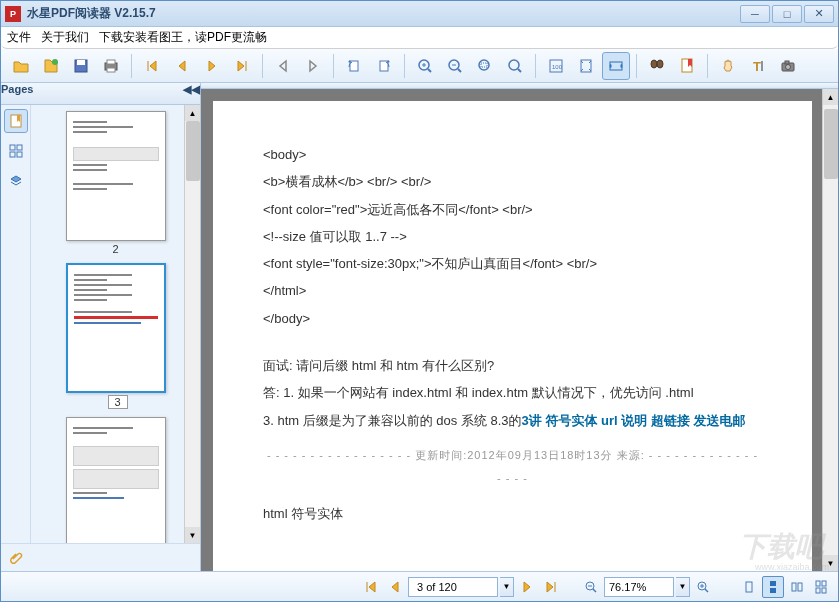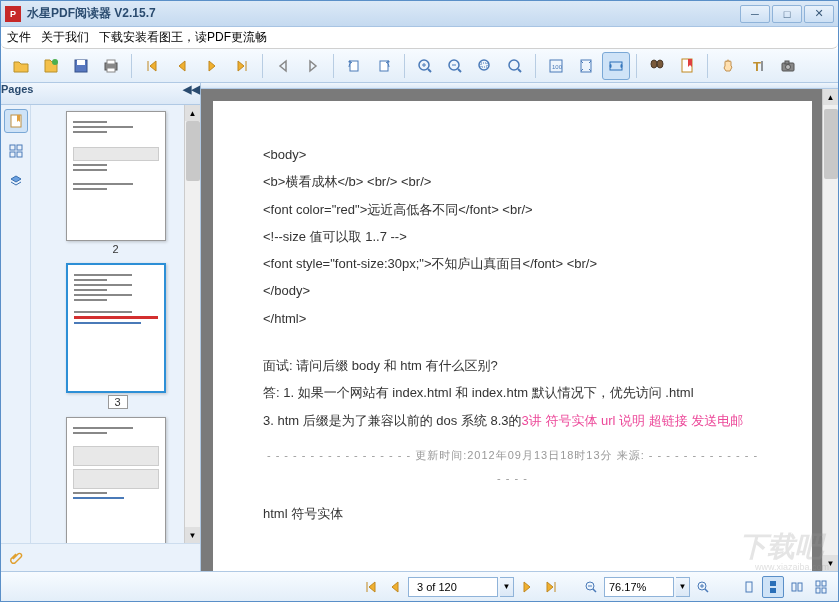--- a/index.html
+++ b/index.html
@@ -35,21 +35,21 @@
 .thumbs-scroll .up, .thumbs-scroll .down { height: 16px; background: #e0e0e0; display: flex; align-items: center; justify-content: center; font-size: 8px; cursor: pointer; }
 .thumbs-scroll .down { position: absolute; bottom: 0; width: 100%; }
 .thumbs-scroll .track { position: absolute; top: 16px; bottom: 16px; width: 100%; }
 .thumbs-scroll .sthumb { position: absolute; top: 0; width: 14px; left: 1px; height: 60px; background: #c8c8c8; border-radius: 2px; }
 .attach { height: 28px; border-top: 1px solid #cdddee; display: flex; align-items: center; padding-left: 6px; }
 .main { flex: 1; display: flex; flex-direction: column; background: #7a7a7a; min-width: 0; }
 .main-top { height: 6px; background: linear-gradient(#f0f6fd,#dbe8f6); border-bottom: 1px solid #b0c9e4; }
 .viewer { flex: 1; overflow: auto; padding: 0 14px 0 0; position: relative; }
 .page-view { background: #fff; margin: 12px; padding: 40px 50px 20px 50px; min-height: 100%; font-size: 13px; color: #333; line-height: 2.1; }
 .page-view .line { white-space: nowrap; }
-.page-view .blue { color: #ec4899; font-weight: normal; }
+.page-view .blue { color: #0369a1; font-weight: bold; }
 .page-view .dashed { color: #999; letter-spacing: 1px; font-size: 11px; text-align: center; margin: 10px 0; }
 .vscroll { position: absolute; right: 0; top: 0; bottom: 0; width: 16px; background: #f0f0f0; border-left: 1px solid #ccc; }
 .vscroll .up, .vscroll .down { height: 16px; background: #e0e0e0; display: flex; align-items: center; justify-content: center; font-size: 8px; cursor: pointer; }
 .vscroll .down { position: absolute; bottom: 0; width: 100%; }
 .vscroll .vthumb { position: absolute; top: 20px; width: 14px; left: 1px; height: 70px; background: #c8c8c8; border-radius: 2px; cursor: pointer; }
 .statusbar { height: 30px; background: linear-gradient(#f7fbff,#e3eef9); border-top: 1px solid #b0c9e4; display: flex; align-items: center; padding: 0 6px; gap: 2px; }
 .statusbar .spacer { flex: 1; }
 .sbtn { width: 22px; height: 22px; display: flex; align-items: center; justify-content: center; cursor: pointer; border: 1px solid transparent; border-radius: 2px; }
 .sbtn.active { background: #cfe3f7; border: 1px solid #5a8fc8; }
 .pageinput { width: 90px; height: 20px; border: 1px solid #8fb3d9; background: #fff; font-size: 11px; padding: 0 8px; display: flex; align-items: center; }
@@ -329,24 +329,24 @@
 
     <div class="main">
       <div class="main-top"></div>
       <div class="viewer">
         <div class="page-view">
           <div class="line">&lt;body&gt;</div>
           <div class="line">&lt;b&gt;横看成林&lt;/b&gt; &lt;br/&gt; &lt;br/&gt;</div>
           <div class="line">&lt;font color="red"&gt;远近高低各不同&lt;/font&gt; &lt;br/&gt;</div>
           <div class="line">&lt;!--size 值可以取 1..7 --&gt;</div>
           <div class="line">&lt;font style="font-size:30px;"&gt;不知庐山真面目&lt;/font&gt; &lt;br/&gt;</div>
+          <div class="line">&lt;/html&gt;</div>
           <div class="line">&lt;/body&gt;</div>
-          <div class="line">&lt;/html&gt;</div>
           <div style="height:20px"></div>
-          <div class="line">面试: 请问后缀 body 和 htm 有什么区别?</div>
+          <div class="line">面试: 请问后缀 html 和 htm 有什么区别?</div>
           <div class="line">答: 1. 如果一个网站有 index.html 和 index.htm 默认情况下，优先访问 .html</div>
           <div class="line"><span>    3. htm 后缀是为了兼容以前的 dos 系统 8.3的</span><span class="blue">3讲 符号实体 url 说明 超链接 发送电邮</span></div>
           <div class="dashed">- - - - - - - - - - - - - - - - - <span>更新时间:2012年09月13日18时13分 来源:</span> - - - - - - - - - - - - - - - - -</div>
           <div class="line">html 符号实体</div>
         </div>
         <div class="vscroll">
           <div class="up">▲</div>
           <div class="vthumb"></div>
           <div class="down">▼</div>
         </div>

